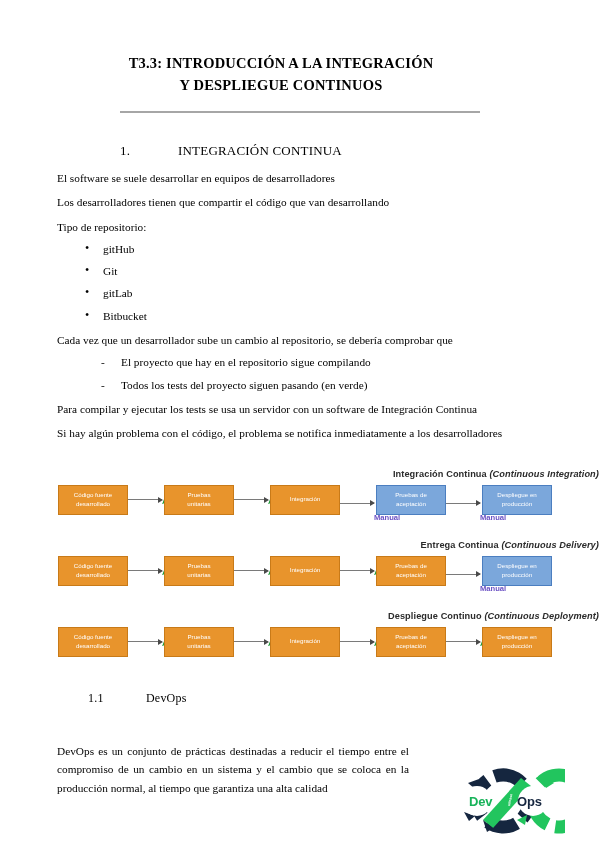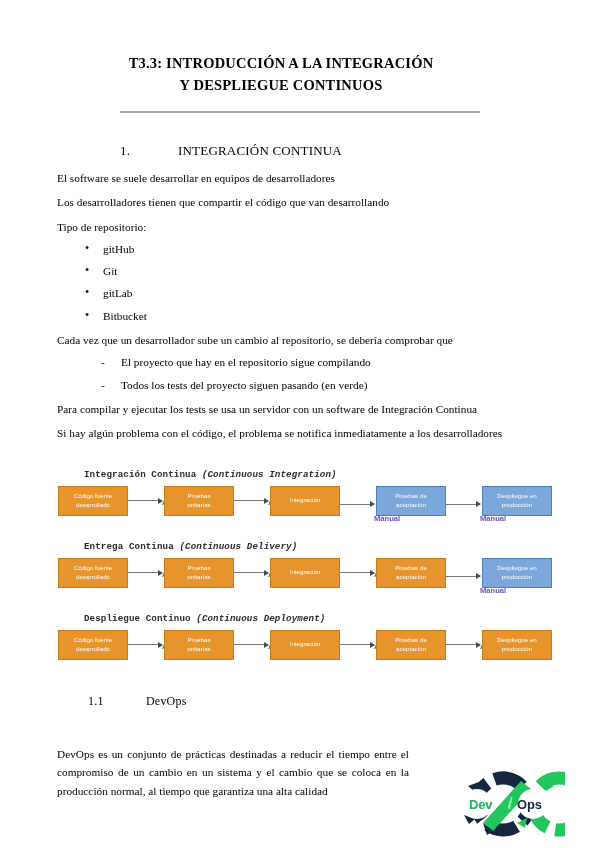--- a/index.html
+++ b/index.html
@@ -118,26 +118,27 @@
 
   
   .diagrams {
     padding: 0 0 0 84px;
     margin-top: 26px;
   }
   .diagram { margin-bottom: 18px; }
   .diagram:last-child { margin-bottom: 0; margin-top: 8px; }
 
   .diagram-title {
-    font-family: Liberation Mono, monospace;
+    font-family: Liberation Sans, sans-serif;
     font-weight: bold;
     font-size: 9.2px;
     color: #2b2b2b;
     margin: 0 0 6px 0;
     letter-spacing: 0.1px;
+    text-align: right;
   }
   .diagram-title .en {
     font-style: italic;
   }
 
   .flow {
     display: flex;
     align-items: flex-start;
     margin-left: -26px;
   }

